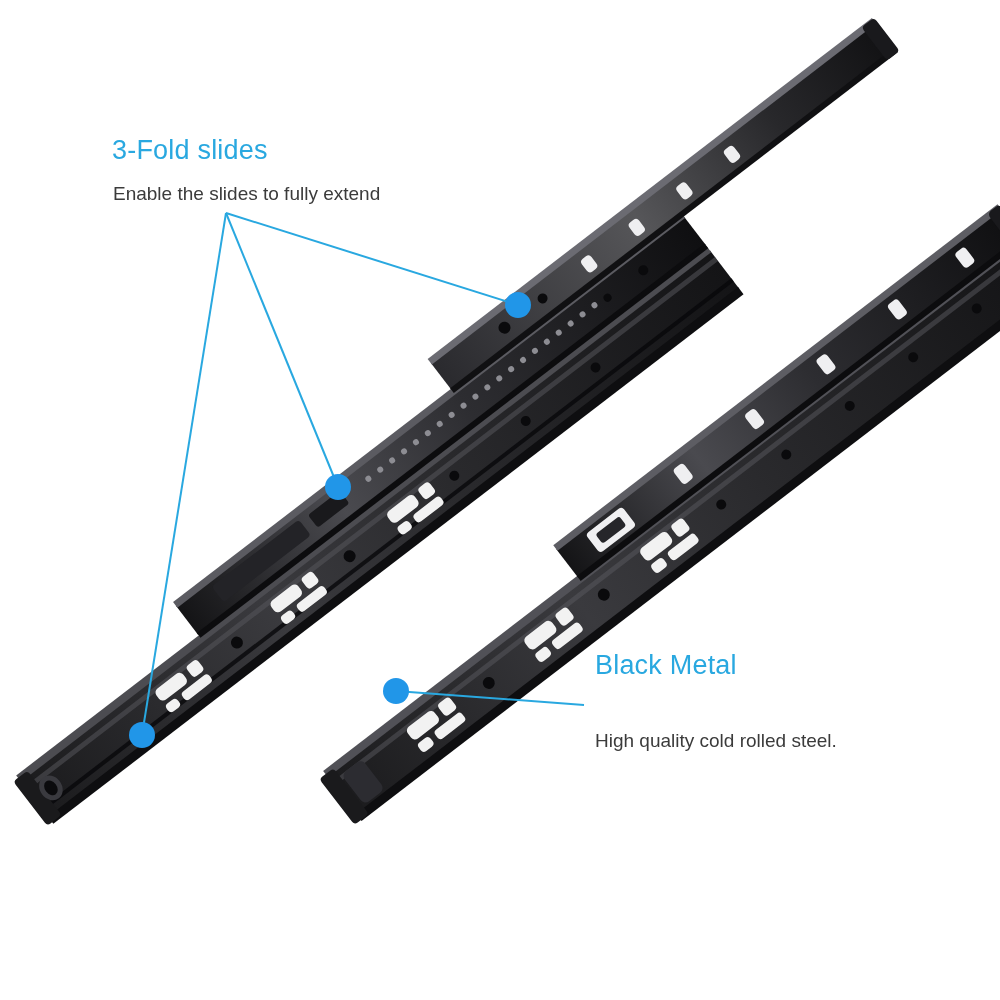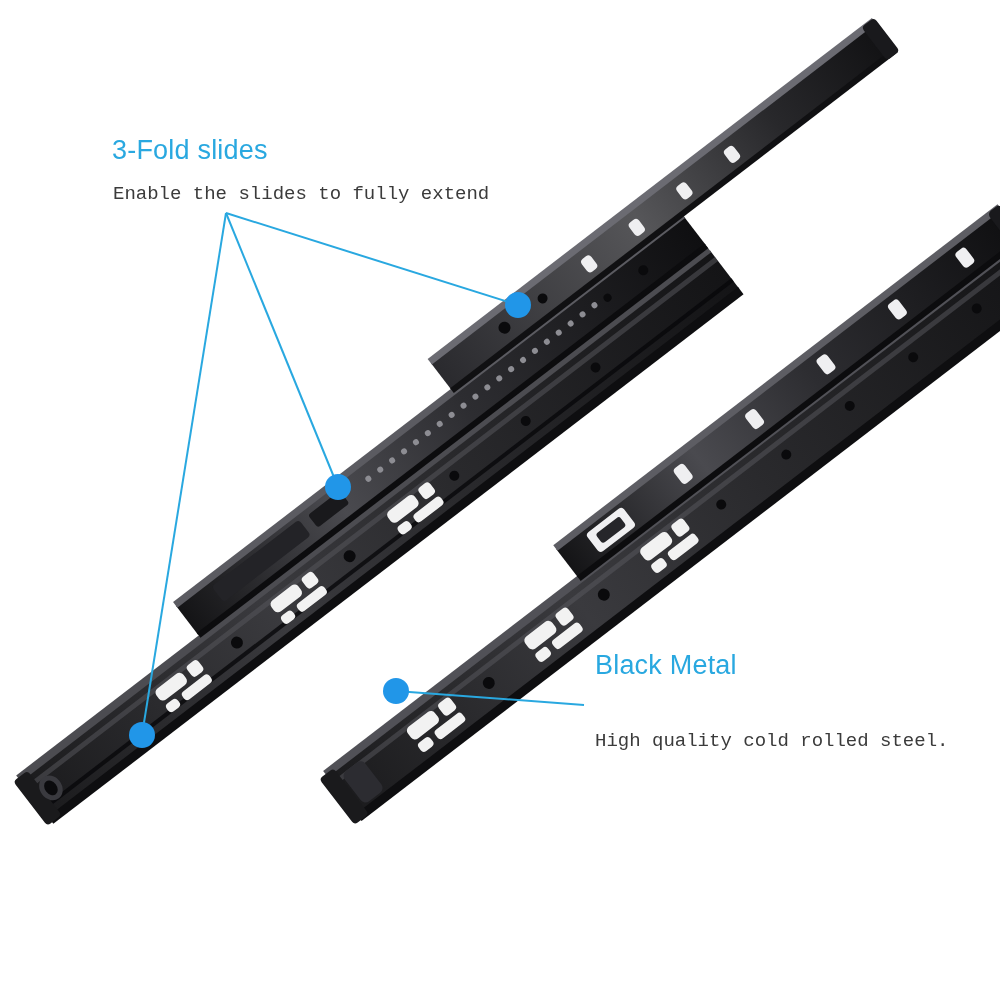--- a/index.html
+++ b/index.html
@@ -37,21 +37,20 @@
     white-space: nowrap;
   }
   .label-title {
     font-size: 27px;
     color: #29a8e0;
     letter-spacing: 0.2px;
   }
   .label-sub {
     font-size: 19px;
     color: #3b3b3b;
-    font-family: Liberation Mono, monospace;
   }
   #title-fold {
     left: 112px;
     top: 135px;
   }
   #sub-fold {
     left: 113px;
     top: 183px;
   }
   #title-metal {

